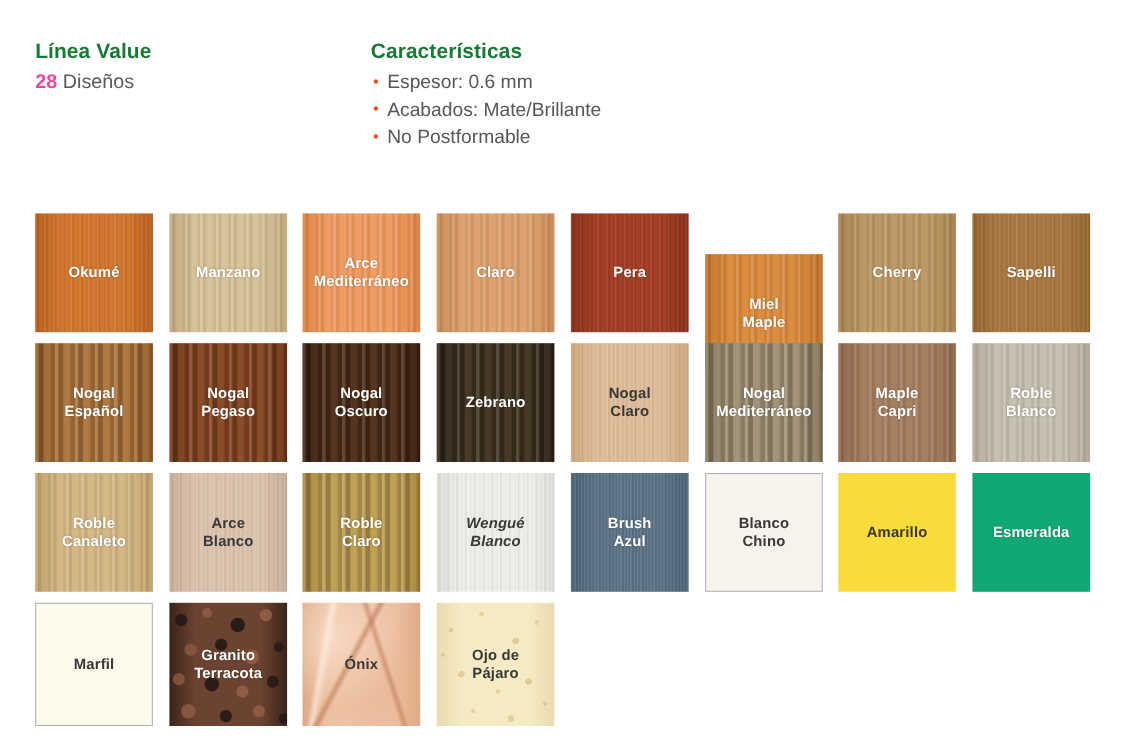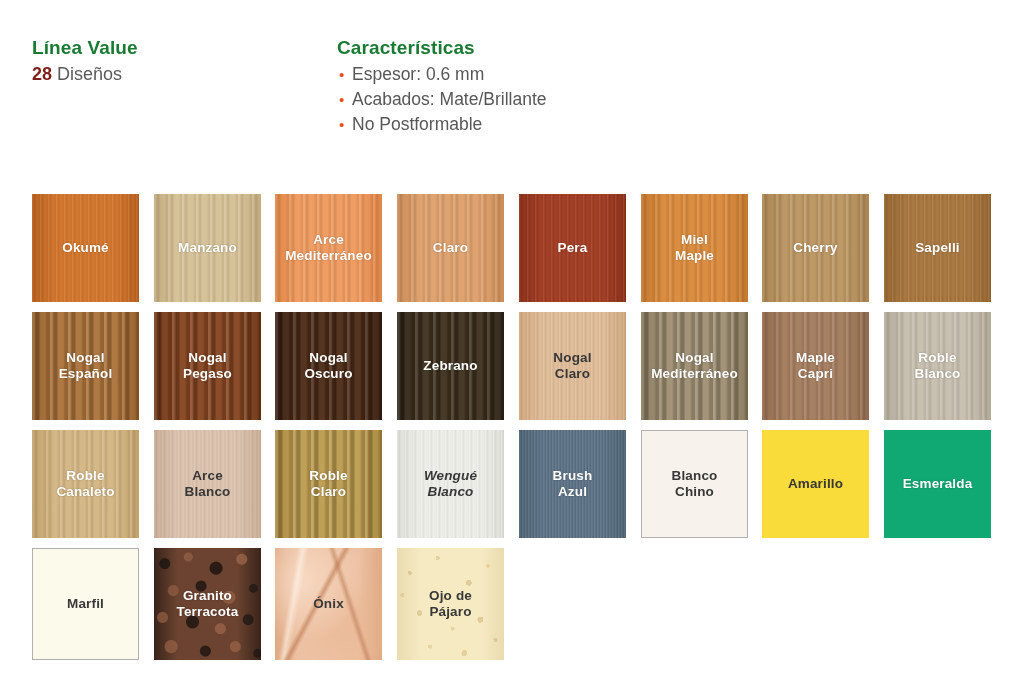--- a/index.html
+++ b/index.html
@@ -17,21 +17,21 @@
   .header { position: absolute; left: 0; top: 0; width: 1024px; height: 175px; }
   .col-line { position: absolute; left: 32px; top: 36px; }
   .col-feat { position: absolute; left: 337px; top: 36px; }
 
   .h-title {
     font-size: 19px; font-weight: bold; color: #1a7a33;
     letter-spacing: .1px; line-height: 24px; margin: 0 0 2px 0;
     white-space: nowrap;
   }
   .sub-line { font-size: 18px; color: #5a5a5a; line-height: 25px; white-space: nowrap; }
-  .sub-line .count { color: #7f1d1d; font-weight: bold; }
+  .sub-line .count { color: #ec4899; font-weight: bold; }
 
   .feat-list { list-style: none; margin: 0; padding: 0; }
   .feat-item {
     position: relative; padding-left: 15px;
     font-size: 17.5px; color: #575757; line-height: 25px; white-space: nowrap;
   }
   .feat-item .bullet {
     position: absolute; left: 2px; top: 0;
     color: #e8501e; font-size: 15px; line-height: 25px;
   }
@@ -183,21 +183,21 @@
           <div class="lbl light">Arce<br>Mediterráneo</div>
         </div>
         <div class="swatch" title="Haya" style="left: 365px; width: 107px; background: linear-gradient(90deg, rgb(201, 138, 85) 0%, rgb(221, 160, 108) 22%, rgb(221, 160, 108) 78%, rgb(201, 138, 85) 100%);">
           <div class="tex grain-wide"></div>
           <div class="lbl light">Claro</div>
         </div>
         <div class="swatch" title="Pera" style="left: 487px; width: 107px; background: linear-gradient(90deg, rgb(139, 47, 26) 0%, rgb(162, 60, 35) 22%, rgb(162, 60, 35) 78%, rgb(139, 47, 26) 100%);">
           <div class="tex grain-fine"></div>
           <div class="lbl light">Pera</div>
         </div>
-        <div class="swatch" title="Miel Maple" style="left: 609px; width: 107px; background: linear-gradient(90deg, rgb(194, 117, 42) 0%, rgb(217, 138, 60) 22%, rgb(217, 138, 60) 78%, rgb(194, 117, 42) 100%);">
+        <div class="swatch" title="Miel Maple" style="left: 609px; width: 107px; background: linear-gradient(90deg, rgb(194, 117, 42) 0%, rgb(217, 138, 60) 22%, rgb(217, 138, 60) 78%, rgb(194, 117, 42) 100%); margin-top: 37px;">
           <div class="tex grain-wide"></div>
           <div class="lbl light">Miel<br>Maple</div>
         </div>
         <div class="swatch" title="Sapelli" style="left: 852px; width: 107px; background: linear-gradient(90deg, rgb(148, 102, 47) 0%, rgb(168, 119, 63) 22%, rgb(168, 119, 63) 78%, rgb(148, 102, 47) 100%);">
           <div class="tex grain-fine"></div>
           <div class="lbl light">Sapelli</div>
         </div>
         <div class="swatch" title="Cherry" style="left: 730px; width: 107px; background: linear-gradient(90deg, rgb(168, 130, 79) 0%, rgb(188, 150, 99) 22%, rgb(188, 150, 99) 78%, rgb(168, 130, 79) 100%);">
           <div class="tex grain-wide"></div>
           <div class="lbl light">Cherry</div>

